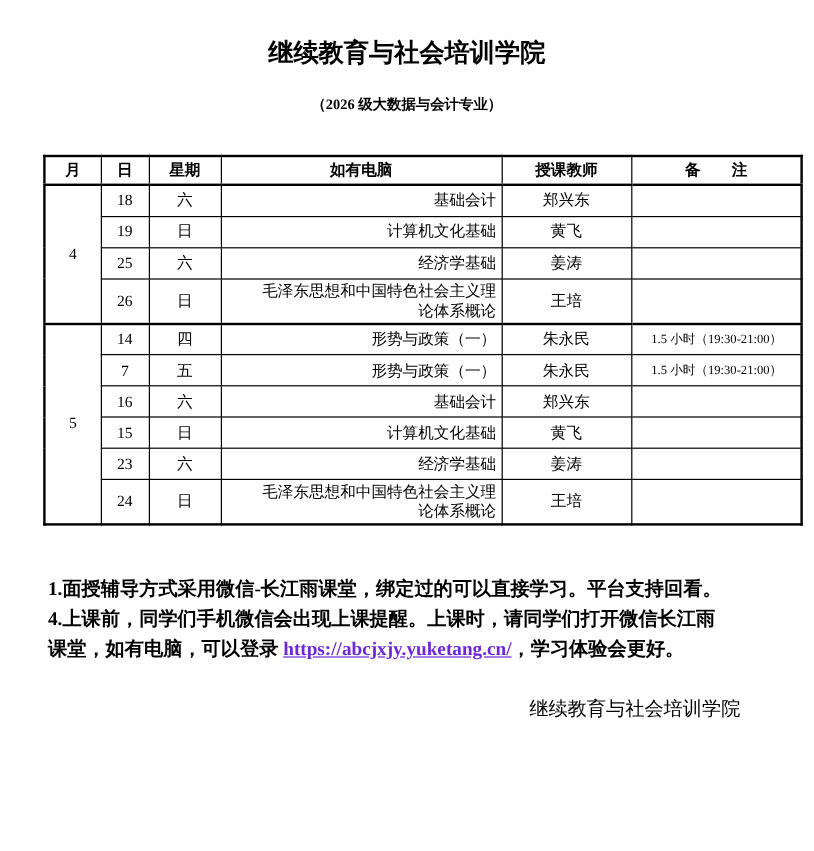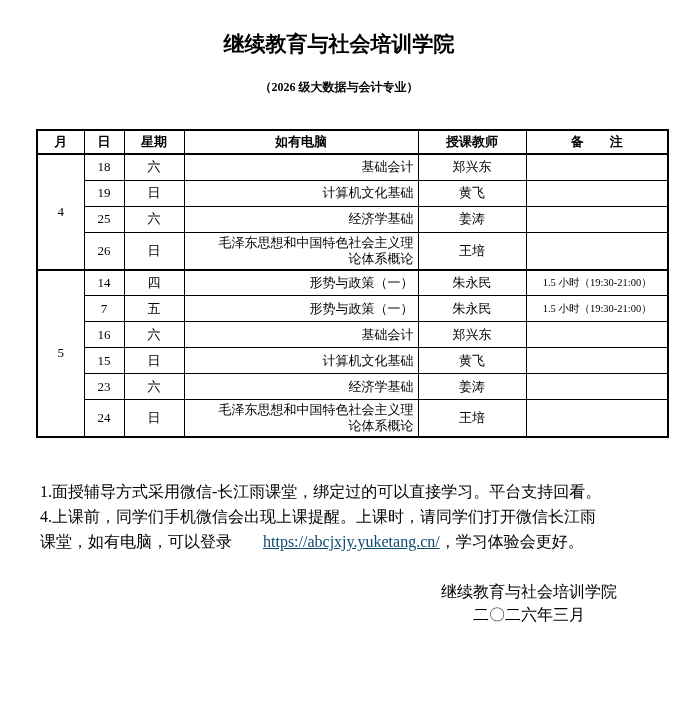--- a/index.html
+++ b/index.html
@@ -23,21 +23,21 @@
     overflow:hidden;
   }
   .schedule thead tr{height:24px;}
   .schedule thead th{border-bottom:2px solid #000;font-weight:bold;}
   .schedule tbody tr{height:26px;}
   .schedule tr.group-start td{border-top:2px solid #000;}
   .schedule td.course-cell{line-height:16px;white-space:pre-line;text-align:right;}
   .schedule td.remark-cell{font-size:10.5px;text-align:center;padding-left:5px;white-space:nowrap;}
   .schedule td.month-cell,.schedule td.day-cell{font-size:13px;}
 
-  .notes{margin:41px 0 0 40px;width:618px;font-size:16px;line-height:25px;text-align:justify;}
+  .notes{margin:41px 0 0 40px;width:618px;font-size:16px;line-height:25px;text-align:justify;font-weight:bold;}
   .notes p{margin:0;white-space:pre-line;}
   .notes a{text-decoration:underline;cursor:pointer;}
 
   .signature{margin-top:26px;text-align:right;padding-right:61px;font-size:16px;line-height:23px;}
   .signature .sig-inner{display:inline-block;text-align:center;}
 </style>
 </head>
 <body>
 
 <div>
@@ -138,23 +138,22 @@
 论体系概论</td>
           <td class="teacher-cell">王培</td>
           <td class="remark-cell"></td>
         </tr>
       </tbody>
   </table>
 
   <div class="notes">
     <p>1.面授辅导方式采用微信-长江雨课堂，绑定过的可以直接学习。平台支持回看。</p>
     <p><span>4.上课前，同学们手机微信会出现上课提醒。上课时，请同学们打开微信长江雨
-课堂，如有电脑，可以登录 </span><a style="color: #0c4a6e; margin-left: 27px;">https://abcjxjy.yuketang.cn/</a><span>，学习体验会更好。</span></p>
+课堂，如有电脑，可以登录 </span><a style="color: #6d28d9;">https://abcjxjy.yuketang.cn/</a><span>，学习体验会更好。</span></p>
   </div>
 
   <div class="signature">
     <div class="sig-inner">
       <div>继续教育与社会培训学院</div>
-      <div>二〇二六年三月</div>
     </div>
   </div>
 
 </div>
 
 </body></html>

